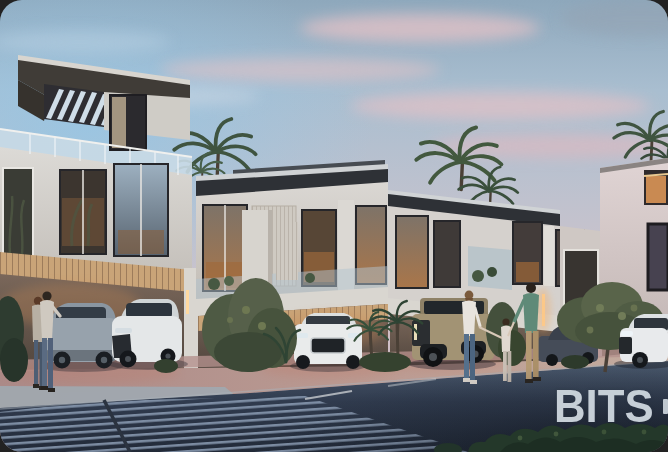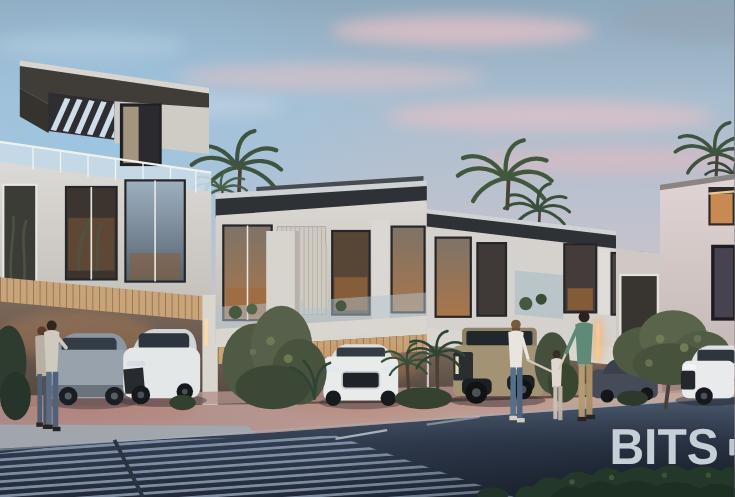--- a/index.html
+++ b/index.html
@@ -1,19 +1,20 @@
 <!DOCTYPE html>
 <html><head>
 <meta charset="utf-8">
 <style>
   html,body{margin:0;padding:0;background:#222;}
   .scene{
     position:relative;width:668px;height:452px;overflow:hidden;
     font-family:"Liberation Sans",sans-serif;
     background:linear-gradient(to bottom,#8ea8bc 0%,#a9bed0 20%,#c0c2ce 45%,#d2c2c9 66%,#ccbdc7 85%,#c6b9c3 100%);
+    border-radius:22px;
   }
   .sky-glow{position:absolute;inset:0;background:radial-gradient(ellipse 420px 260px at 13% 28%,rgba(152,198,228,.85),rgba(152,198,228,0) 68%);}
   .cloud{position:absolute;border-radius:50%;filter:blur(7px);}
   .c1{left:300px;top:14px;width:240px;height:28px;background:#e0c1c6;opacity:.8;}
   .c2{left:160px;top:58px;width:280px;height:24px;background:#d9c2c8;opacity:.7;}
   .c3{left:350px;top:92px;width:300px;height:28px;background:#ddc1c7;opacity:.8;}
   .c4{left:430px;top:134px;width:260px;height:24px;background:#d9bac2;opacity:.75;}
   .c5{left:40px;top:86px;width:220px;height:20px;background:#ccd6e2;opacity:.6;}
   .c6{left:-10px;top:30px;width:180px;height:24px;background:#b8d0e2;opacity:.5;}
   .c7{left:560px;top:0px;width:160px;height:36px;background:#94a3b3;opacity:.6;}

